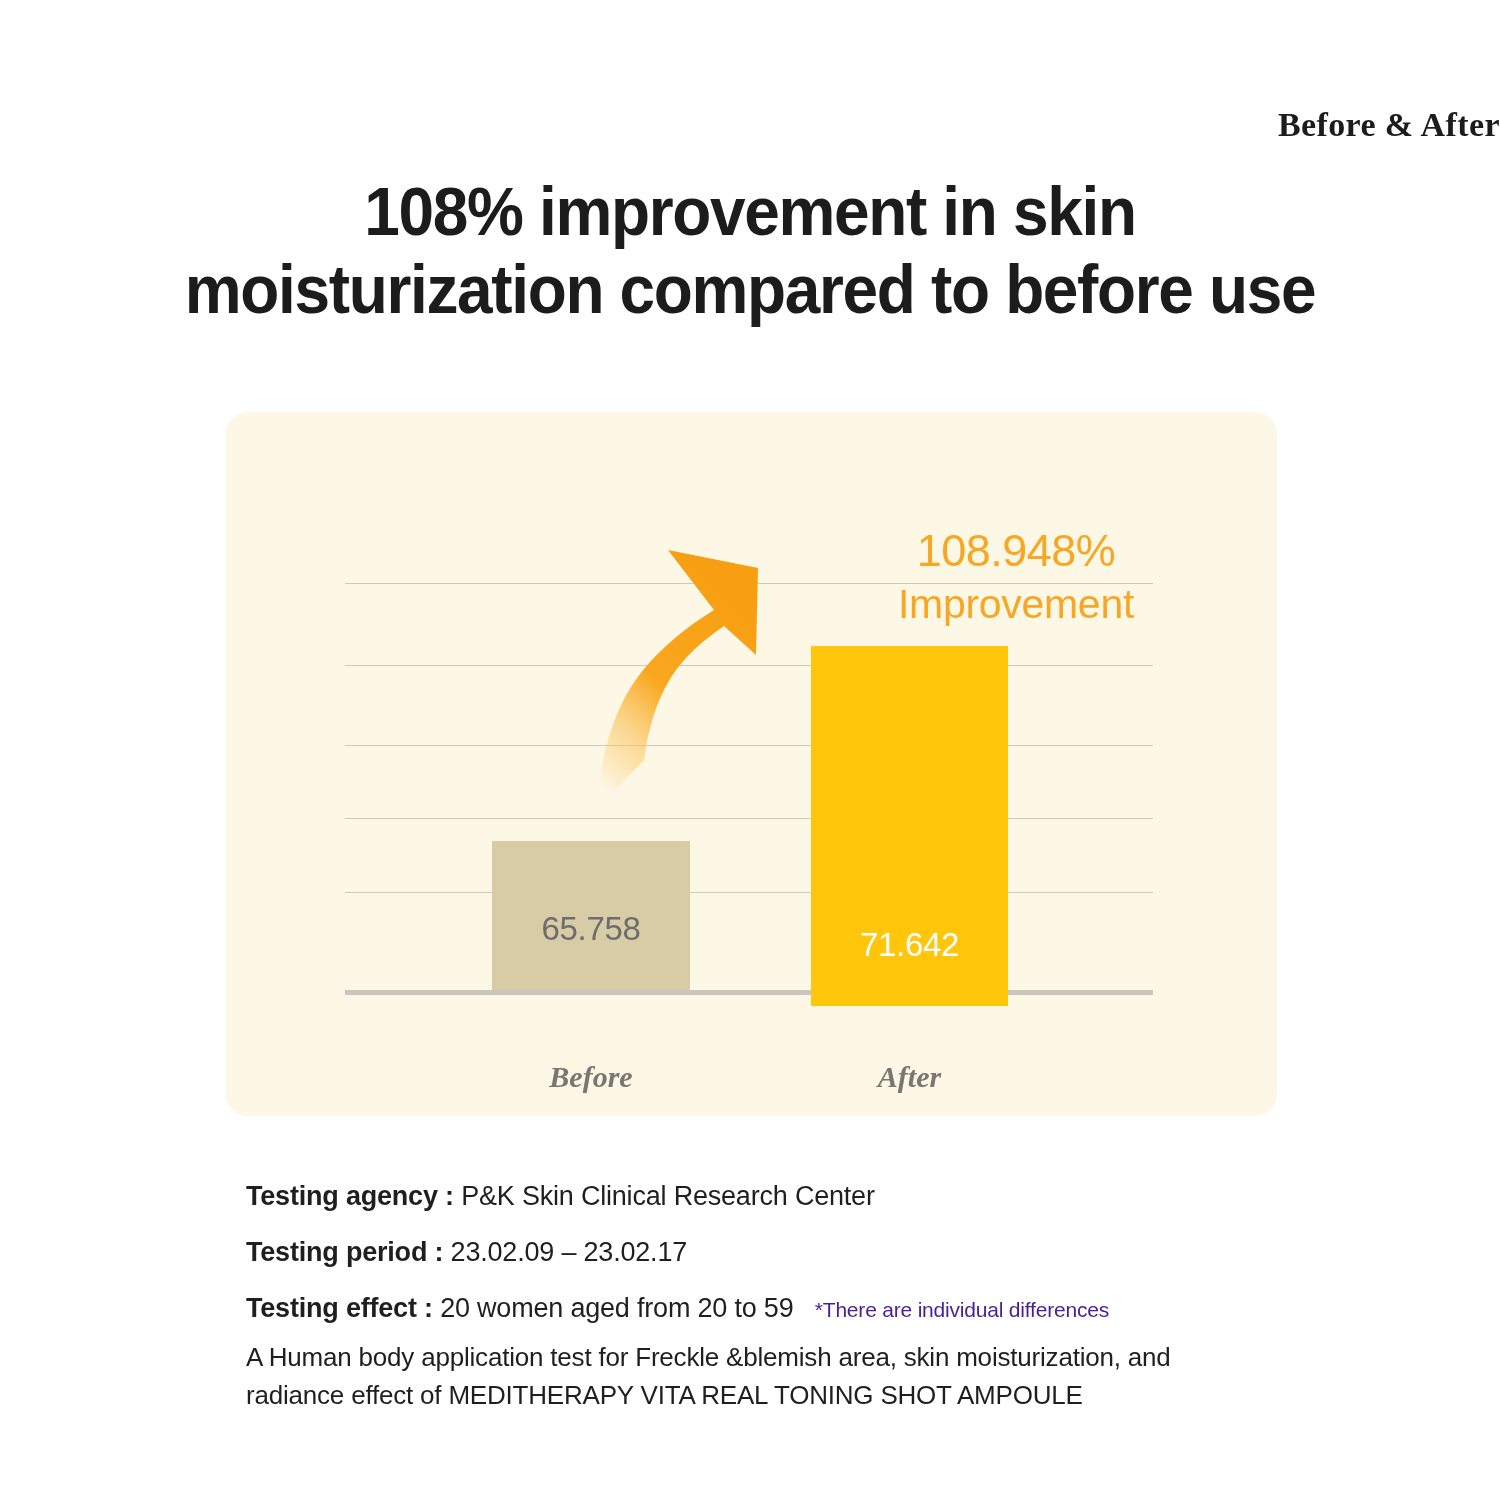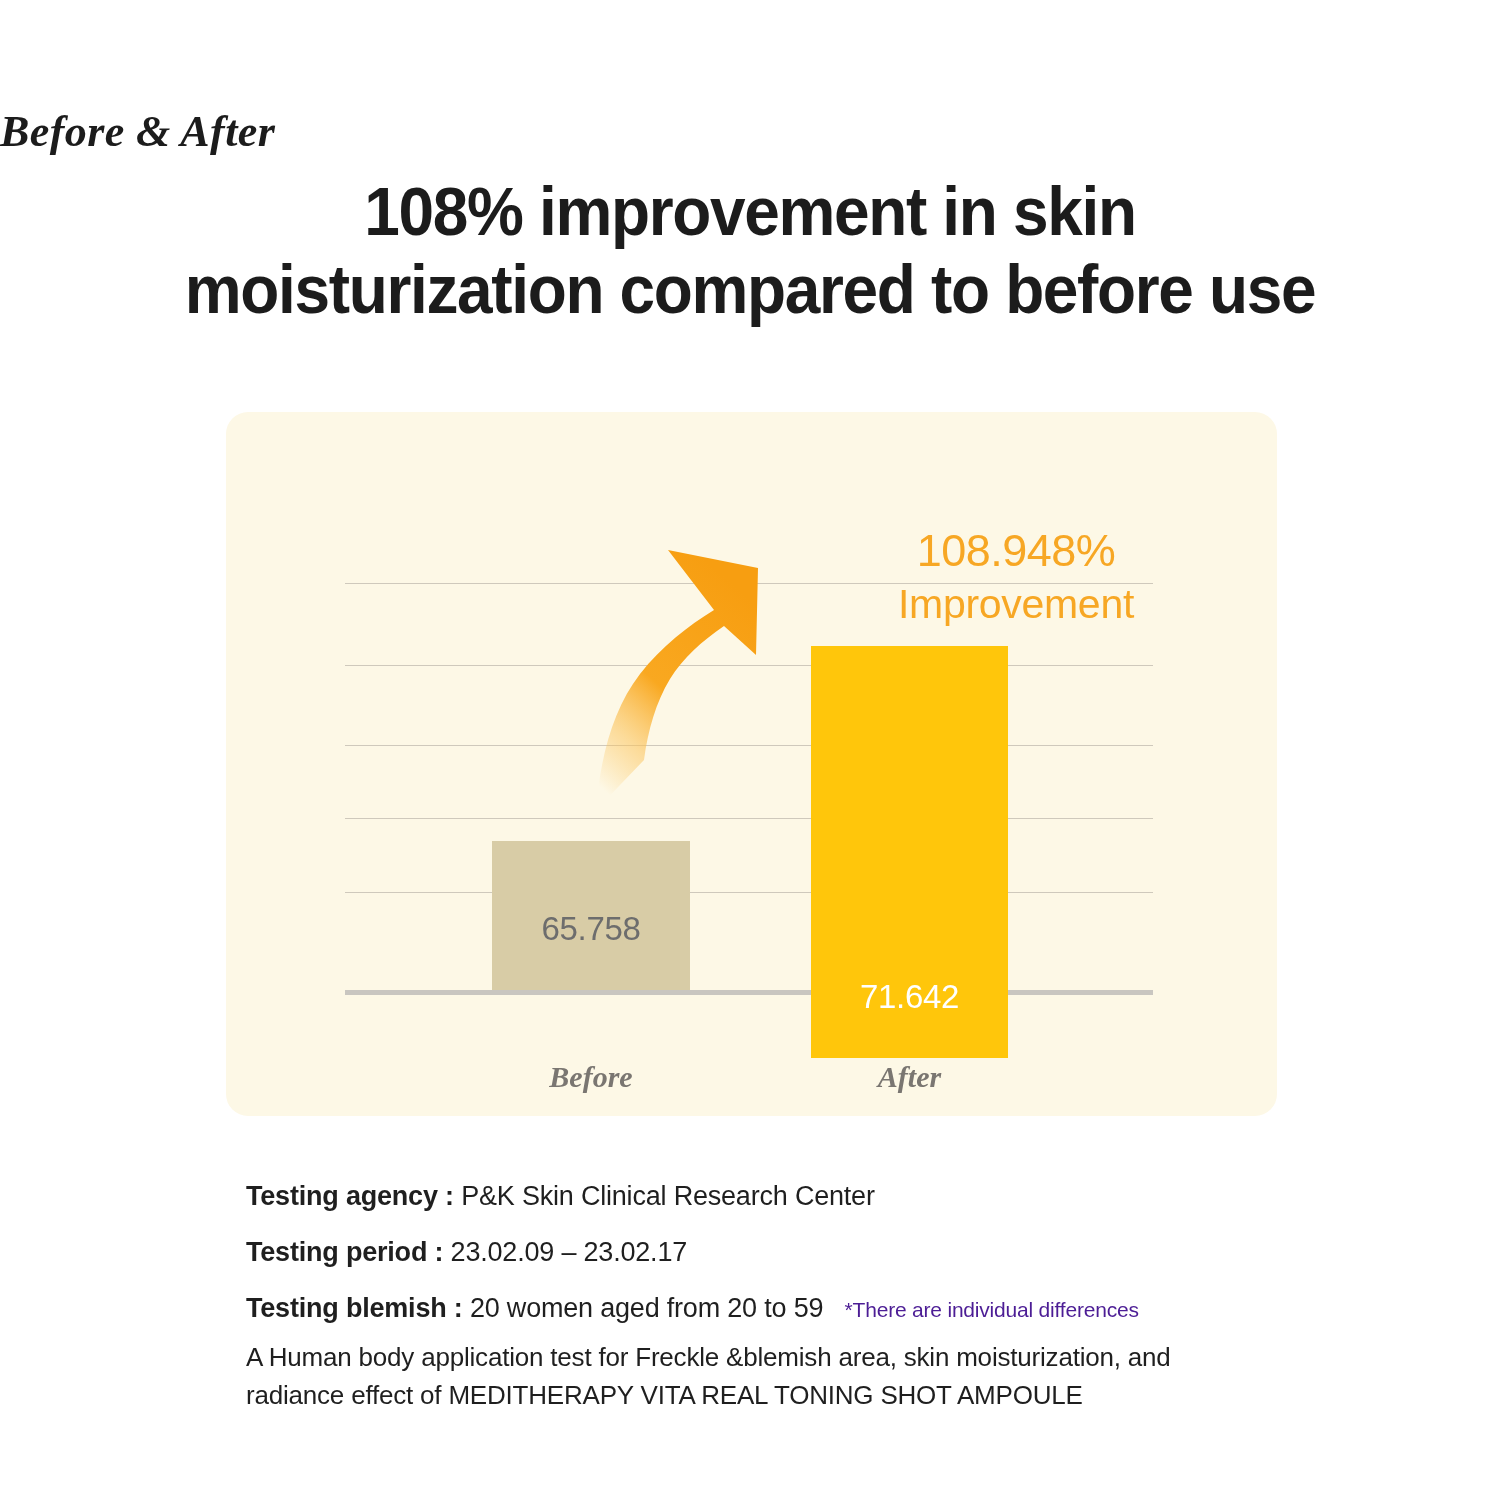--- a/index.html
+++ b/index.html
@@ -15,25 +15,24 @@
     -webkit-font-smoothing: antialiased;
     overflow: hidden;
   }
 
   
   .eyebrow {
     position: absolute;
     left: 0;
     top: 106px;
     width: 1500px;
-    text-align: left;
+    text-align: right;
     font-family: "Liberation Serif", serif;
-    font-style: italic;
     font-weight: 700;
-    font-size: 44px;
+    font-size: 34px;
     color: #1c1c1c;
     letter-spacing: 0.4px;
   }
   .headline {
     position: absolute;
     left: 60px;
     top: 172px;
     width: 1380px;
     text-align: center;
     font-family: "Liberation Sans Narrow", "Liberation Sans", sans-serif;
@@ -219,40 +218,40 @@
 
   <div class="callout">
     <span class="callout-pct">108.948%</span>
     <span class="callout-word">Improvement</span>
   </div>
 
   <div class="bar bar-before" style="left:266px; top:429px; width:198px; height:149px;padding-left:28px;">
     <span class="bar-value">65.758</span>
   </div>
 
-  <div class="bar bar-after" style="left:585px; top:234px; width:197px; height:412px;padding-left:36px;">
+  <div class="bar bar-after" style="left:585px; top:234px; width:197px; height:360px;padding-left:36px;">
     <span class="bar-value">71.642</span>
   </div>
 
   <div class="axis-label" style="left:266px; width:198px;">Before</div>
   <div class="axis-label" style="left:585px; width:197px;">After</div>
 </div>
 
 <div class="footer">
 
   <div class="foot-line">
     <span class="foot-key">Testing agency :</span>
     <span class="foot-val">P&amp;K Skin Clinical Research Center</span>
   </div>
 
   <div class="foot-line">
     <span class="foot-key">Testing period :</span>
     <span class="foot-val">23.02.09 – 23.02.17</span>
   </div>
 
   <div class="foot-line">
-    <span class="foot-key">Testing blemish :</span>
+    <span class="foot-key">Testing effect :</span>
     <span class="foot-val">20 women aged from 20 to 59</span>
     <span class="foot-note">*There are individual differences</span>
   </div>
 
   <div class="foot-para">A Human body application test for Freckle &amp;blemish area, skin moisturization, and radiance effect of MEDITHERAPY VITA REAL TONING SHOT AMPOULE</div>
 </div>
 
 </body></html>

